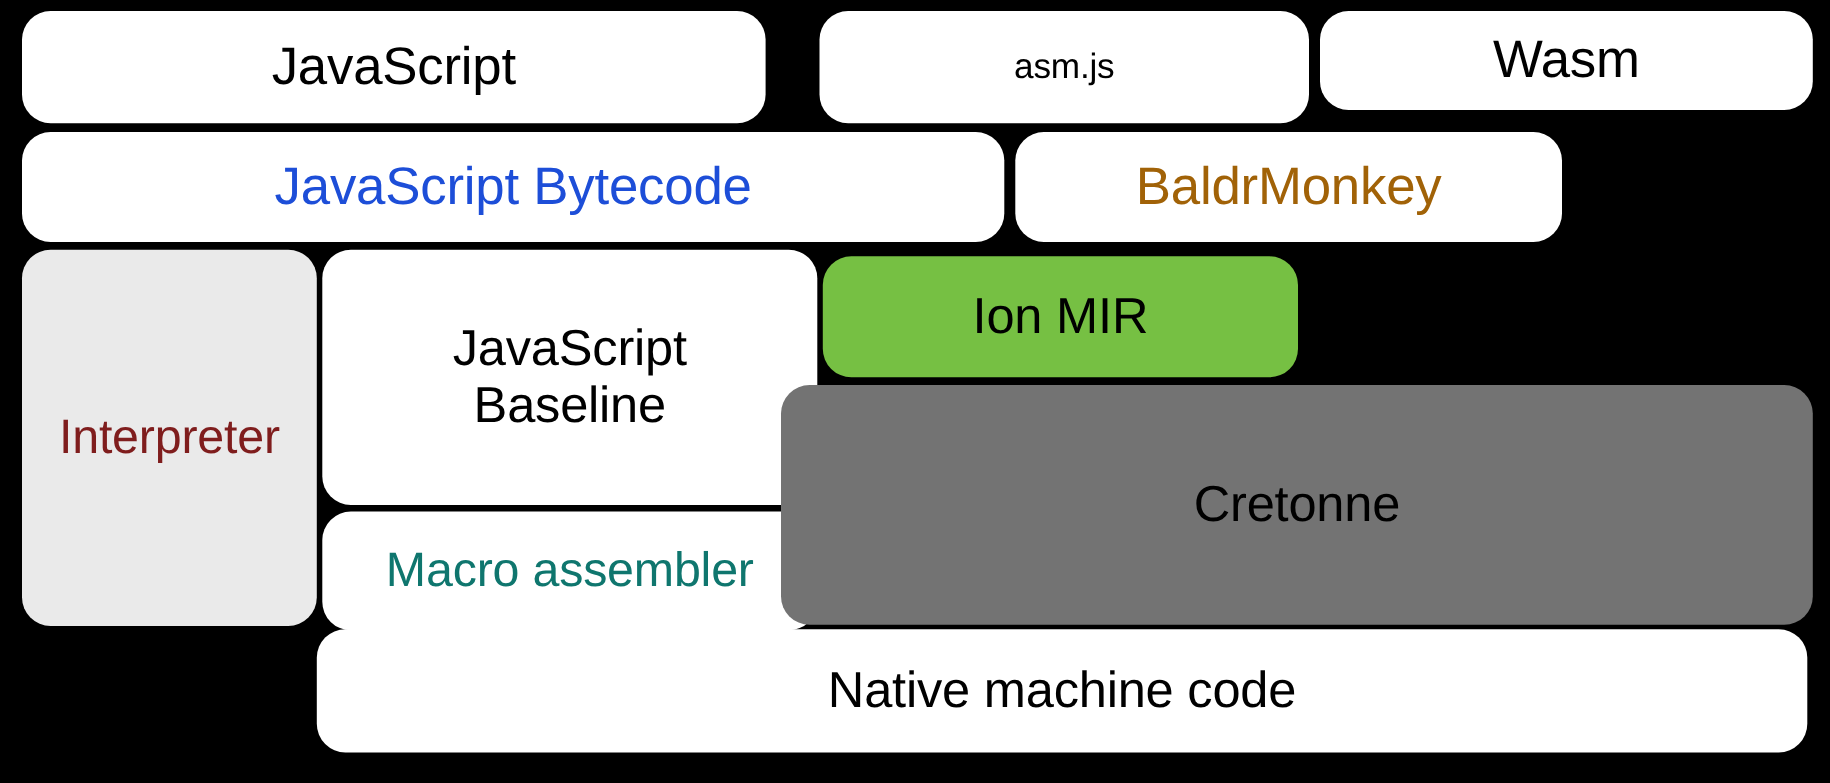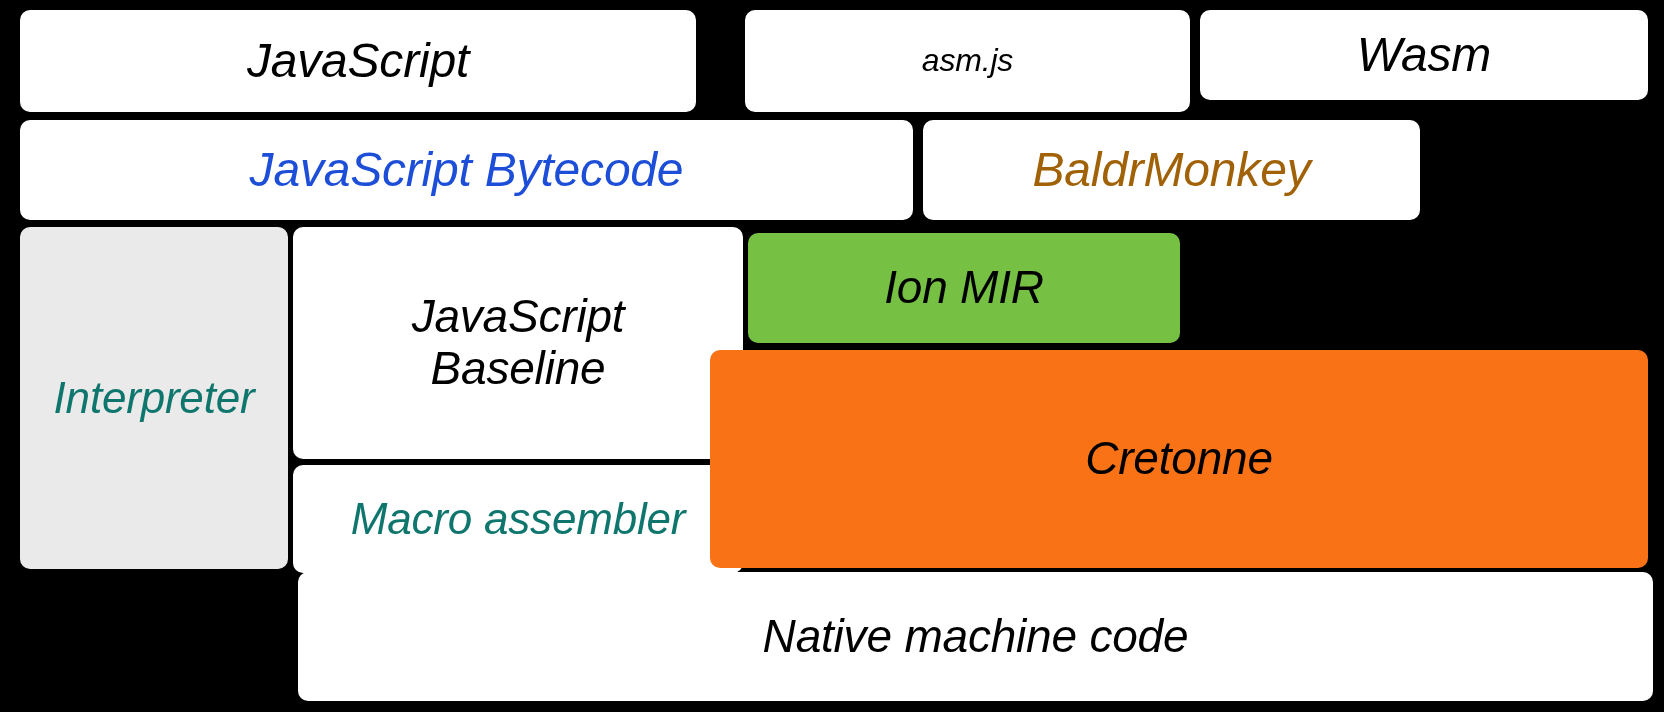--- a/index.html
+++ b/index.html
@@ -18,46 +18,45 @@
     background: #000000;
     overflow: hidden;
   }
   .node {
     position: absolute;
     box-sizing: border-box;
     display: flex;
     align-items: center;
     justify-content: center;
     text-align: center;
-    border-radius: 10px;
+    border-radius: 26px;
     color: #000000;
     font-family: "Liberation Sans", sans-serif;
     font-size: 44px;
     line-height: 1.12;
     font-weight: 400;
     letter-spacing: -0.2px;
     padding: 0 10px;
     white-space: pre-line;
     user-select: none;
-    font-style: italic;
   }
   .node.fill-white { background: #FFFFFF; }
   .node.fill-gray  { background: #EAEAEA; }
   .node.fill-green { background: #76C043; }
-  .node.fill-pink  { background: #f97316; }
+  .node.fill-pink  { background: #737373; }
 </style>
 </head>
 <body>
 
 <div id="stage" style="width: 1664px; height: 712px; background: rgb(0, 0, 0);">
     <div class="node fill-white" style="left: 20px; top: 10px; width: 676px; height: 102px; font-size: 48px; color: rgb(0, 0, 0);">JavaScript</div>
     <div class="node fill-white" style="left: 745px; top: 10px; width: 445px; height: 102px; font-size: 32px; color: rgb(0, 0, 0);">asm.js</div>
     <div class="node fill-white" style="left: 1200px; top: 10px; width: 448px; height: 90px; font-size: 48px; color: rgb(0, 0, 0);">Wasm</div>
     <div class="node fill-white" style="left: 20px; top: 120px; width: 893px; height: 100px; font-size: 48px; color: #1d4ed8;">JavaScript Bytecode</div>
     <div class="node fill-white" style="left: 923px; top: 120px; width: 497px; height: 100px; font-size: 48px; color: #a16207;">BaldrMonkey</div>
-    <div class="node fill-gray" style="left: 20px; top: 227px; width: 268px; height: 342px; font-size: 44px; color: #0f766e;">Interpreter</div>
+    <div class="node fill-gray" style="left: 20px; top: 227px; width: 268px; height: 342px; font-size: 44px; color: #7f1d1d;">Interpreter</div>
     <div class="node fill-white" style="left: 293px; top: 227px; width: 450px; height: 232px; font-size: 46px; color: rgb(0, 0, 0);">JavaScript
 Baseline</div>
     <div class="node fill-green" style="left: 748px; top: 233px; width: 432px; height: 110px; font-size: 46px; color: rgb(0, 0, 0);">Ion MIR</div>
     <div class="node fill-white" style="left: 293px; top: 465px; width: 450px; height: 108px; font-size: 44px; color: #0f766e;">Macro assembler</div>
     <div class="node fill-pink" style="left: 710px; top: 350px; width: 938px; height: 218px; font-size: 46px; color: rgb(0, 0, 0);">Cretonne</div>
-    <div class="node fill-white" style="left: 298px; top: 572px; width: 1355px; height: 129px; font-size: 46px; color: rgb(0, 0, 0);">Native machine code</div>
+    <div class="node fill-white" style="left: 288px; top: 572px; width: 1355px; height: 112px; font-size: 46px; color: rgb(0, 0, 0);">Native machine code</div>
   </div>
 
 </body></html>

